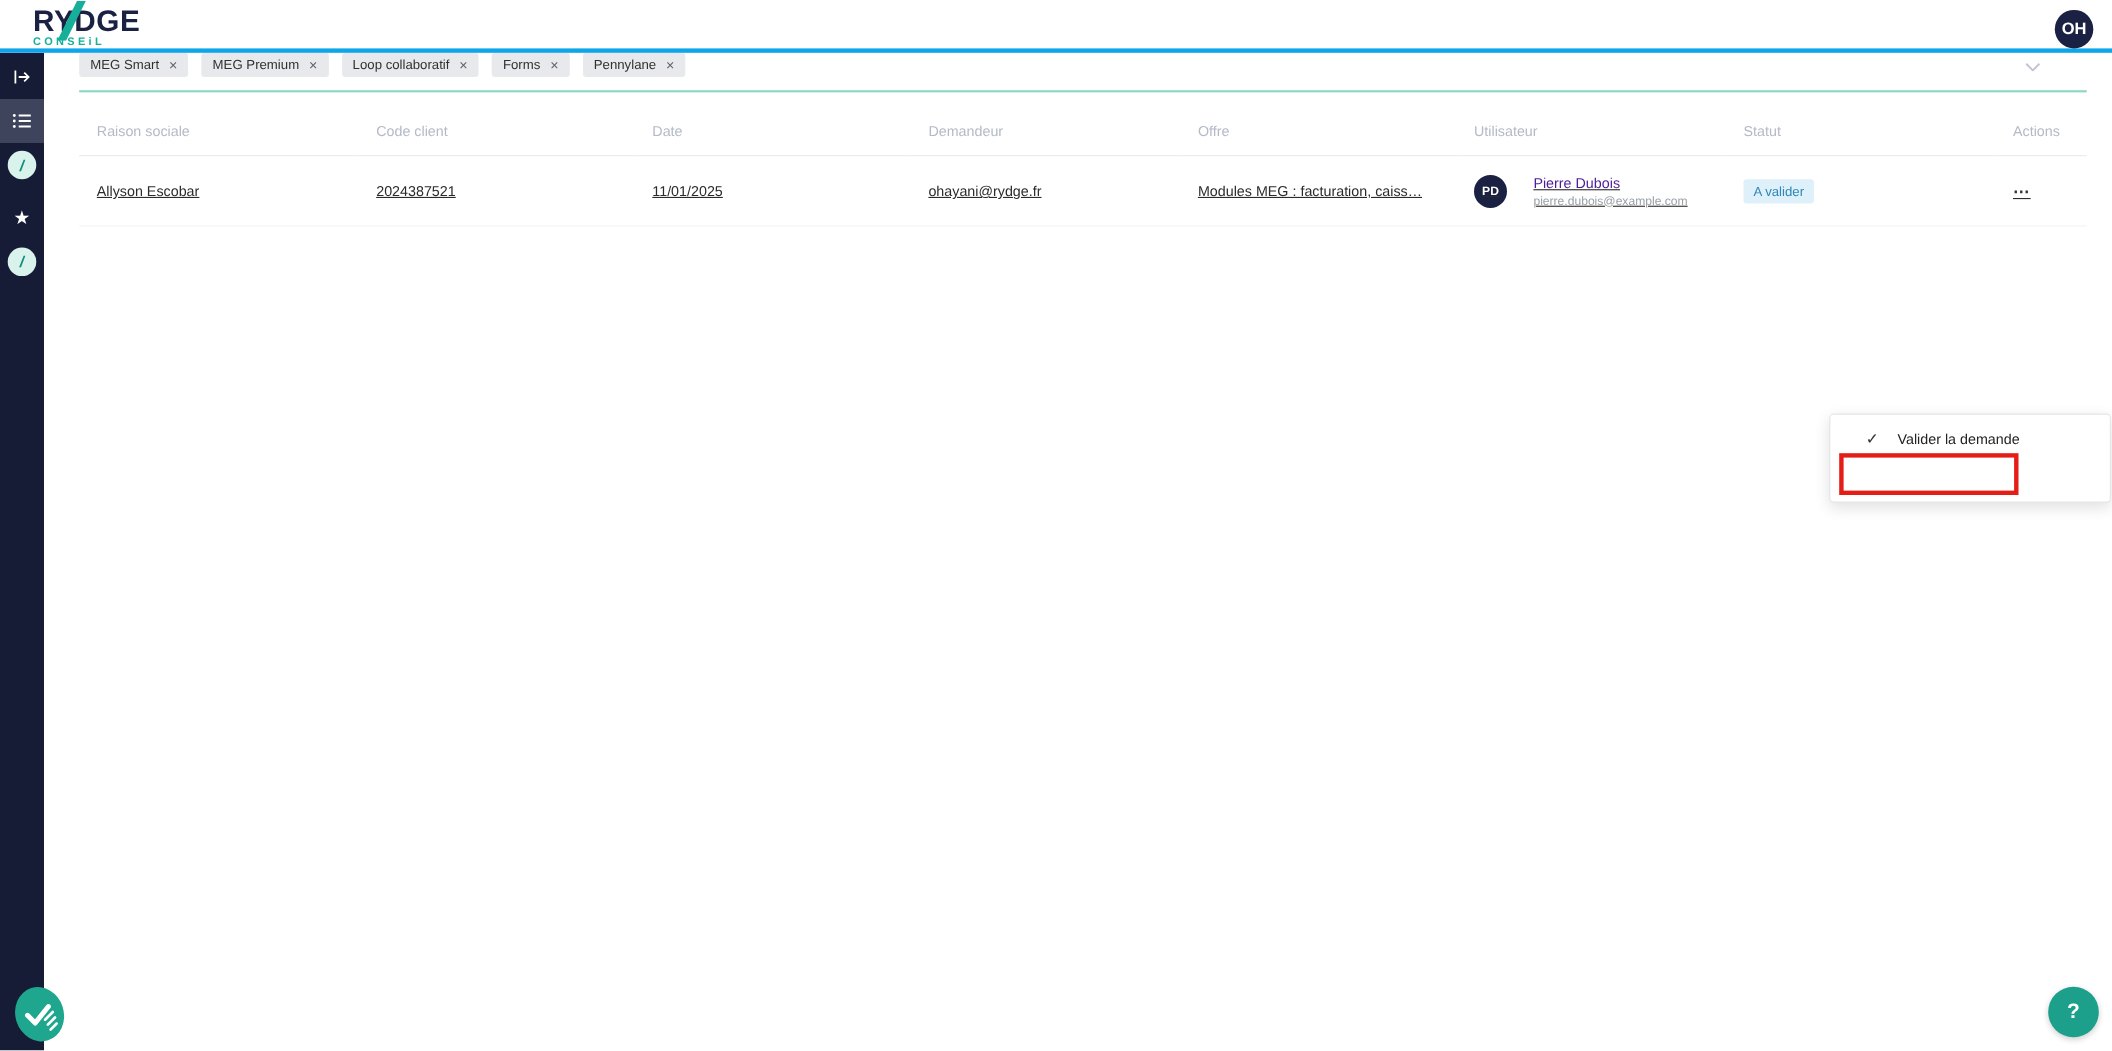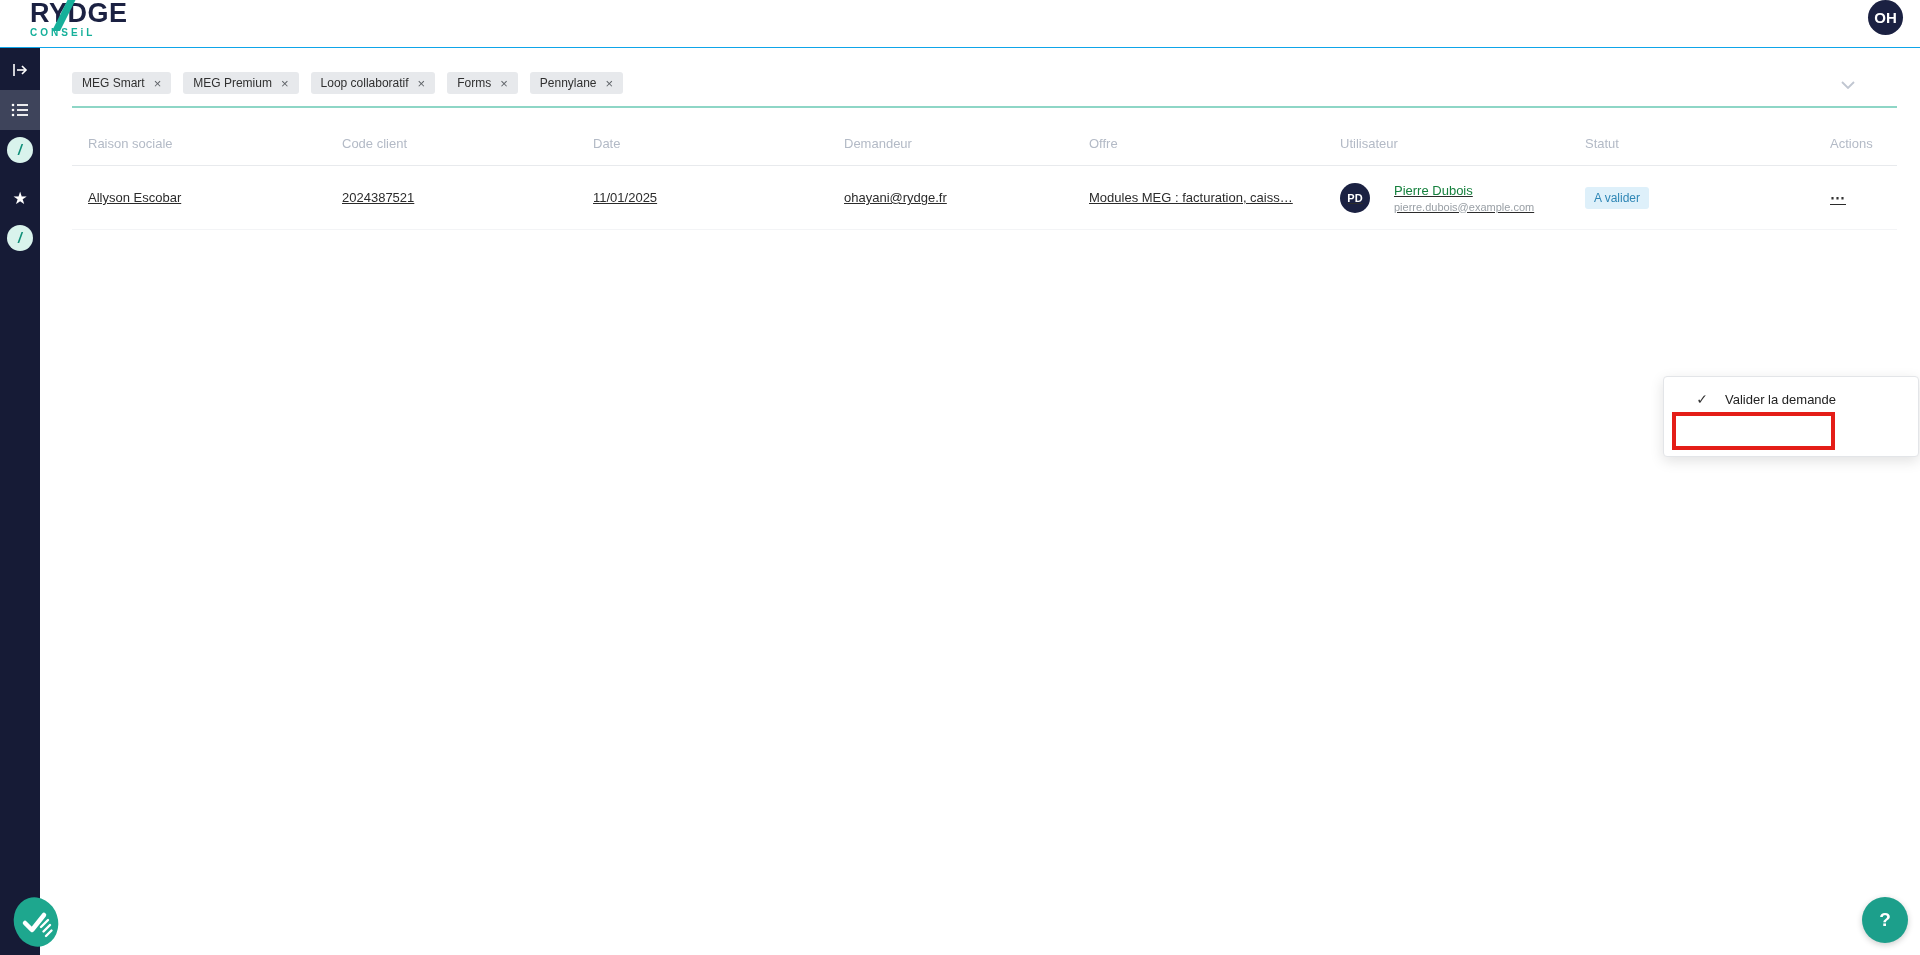--- a/index.html
+++ b/index.html
@@ -2,22 +2,22 @@
 <html><head>
 <meta charset="utf-8">
 <style>
   * { box-sizing: border-box; margin: 0; padding: 0; }
   html, body { width: 1920px; height: 955px; overflow: hidden; }
   body { font-family: "Liberation Sans", sans-serif; background: #fff; color: #222; position: relative; }
 
   
   .header {
     position: absolute; top: 0; left: 0; width: 1920px; height: 48px;
-    background: #fff; border-bottom: 1px solid #0ea5e9; z-index: 5;
-    display: flex; align-items: flex-start; justify-content: space-between;
+    background: #fff; border-bottom: 4px solid #0ea5e9; z-index: 5;
+    display: flex; align-items: flex-end; justify-content: space-between;
     padding: 0 17px 0 30px;
   }
   .logo { display: flex; flex-direction: column; line-height: 1; cursor: default; }
   .logo-main { position: relative; font-weight: bold; font-size: 27px; letter-spacing: 0.5px; color: #1b2142; }
   .logo-slash { position: absolute; left: 20px; top: -5px; width: 30px; height: 36px; }
   .logo-sub { font-size: 10px; font-weight: bold; letter-spacing: 3px; color: #16b09a; margin-top: 1px; }
   .avatar {
     width: 35px; height: 35px; border-radius: 50%; background: #1b2142;
     color: #fff; font-size: 15px; font-weight: bold;
     display: flex; align-items: center; justify-content: center; cursor: pointer;
@@ -42,40 +42,40 @@
   .main { position: absolute; top: 48px; left: 40px; width: 1880px; height: 907px; background: #fff; }
   .content-pad { padding: 0 23px 0 32px; }
   .greeting { font-size: 24px; font-weight: bold; color: #1a1a1a; margin-top: 28px; }
 
   
   .tabs { display: flex; gap: 40px; margin-top: 27px; border-bottom: 1px solid #e4e6e9; }
   .tab { font-size: 14px; color: #3c3c3c; padding: 4px 2px 17px 2px; cursor: pointer; border-bottom: 3px solid transparent; margin-bottom: -1px; }
   .tab.active { color: #12a287; font-weight: bold; border-bottom-color: #12a287; }
 
   
-  .filter-bar { position: relative; margin-top: 24px; padding-bottom: 12px; border-bottom: 2px solid #8ed6c6; cursor: pointer; }
+  .filter-bar { position: relative; padding-bottom: 12px; border-bottom: 2px solid #8ed6c6; cursor: pointer; }
   .chips { display: flex; gap: 12px; align-items: center; }
   .chip {
     background: #e7e9ec; border-radius: 3px; padding: 4px 10px;
     font-size: 12px; color: #303030; display: flex; align-items: center; gap: 9px;
   }
   .chip-x { color: #5f6368; font-size: 13px; cursor: pointer; line-height: 1; }
   .filter-chevron { position: absolute; right: 42px; top: 9px; }
 
   
   table.data { width: 100%; border-collapse: collapse; table-layout: fixed; margin-top: 14px; }
   th { text-align: left; font-weight: normal; font-size: 13px; color: #b3bac6; padding: 14px 10px 14px 16px; border-bottom: 1px solid #e8eaed; }
   td { font-size: 13px; color: #2b2b2b; padding: 10px 10px 10px 16px; height: 64px; border-bottom: 1px solid #f3f4f6; vertical-align: middle; text-decoration: underline; }
   td.truncate, th.truncate { white-space: nowrap; overflow: hidden; text-overflow: ellipsis; }
   .user-cell { display: flex; align-items: flex-start; gap: 24px; }
   .user-avatar {
     flex: 0 0 auto; width: 30px; height: 30px; border-radius: 50%; background: #1b2142;
     color: #fff; font-size: 11px; font-weight: bold; display: flex; align-items: center; justify-content: center;
   }
-  .user-name { font-size: 13px; color: #15803d; }
+  .user-name { font-size: 13px; color: #4c1d95; }
   .user-email { font-size: 11px; color: #9aa0a6; margin-top: 3px; }
   .badge { display: inline-block; background: #def0fa; color: #2e86b5; font-size: 12px; padding: 4px 9px; border-radius: 3px; }
   .dots { font-size: 15px; font-weight: bold; color: #333; letter-spacing: 1px; cursor: pointer; }
 
   
   .menu {
     position: absolute; left: 1623px; top: 329px; width: 256px; height: 81px;
     background: #fff; border: 1px solid #e3e5e8; border-radius: 4px;
     box-shadow: 0 4px 14px rgba(0,0,0,0.12); z-index: 20; padding: 6px 0;
   }

